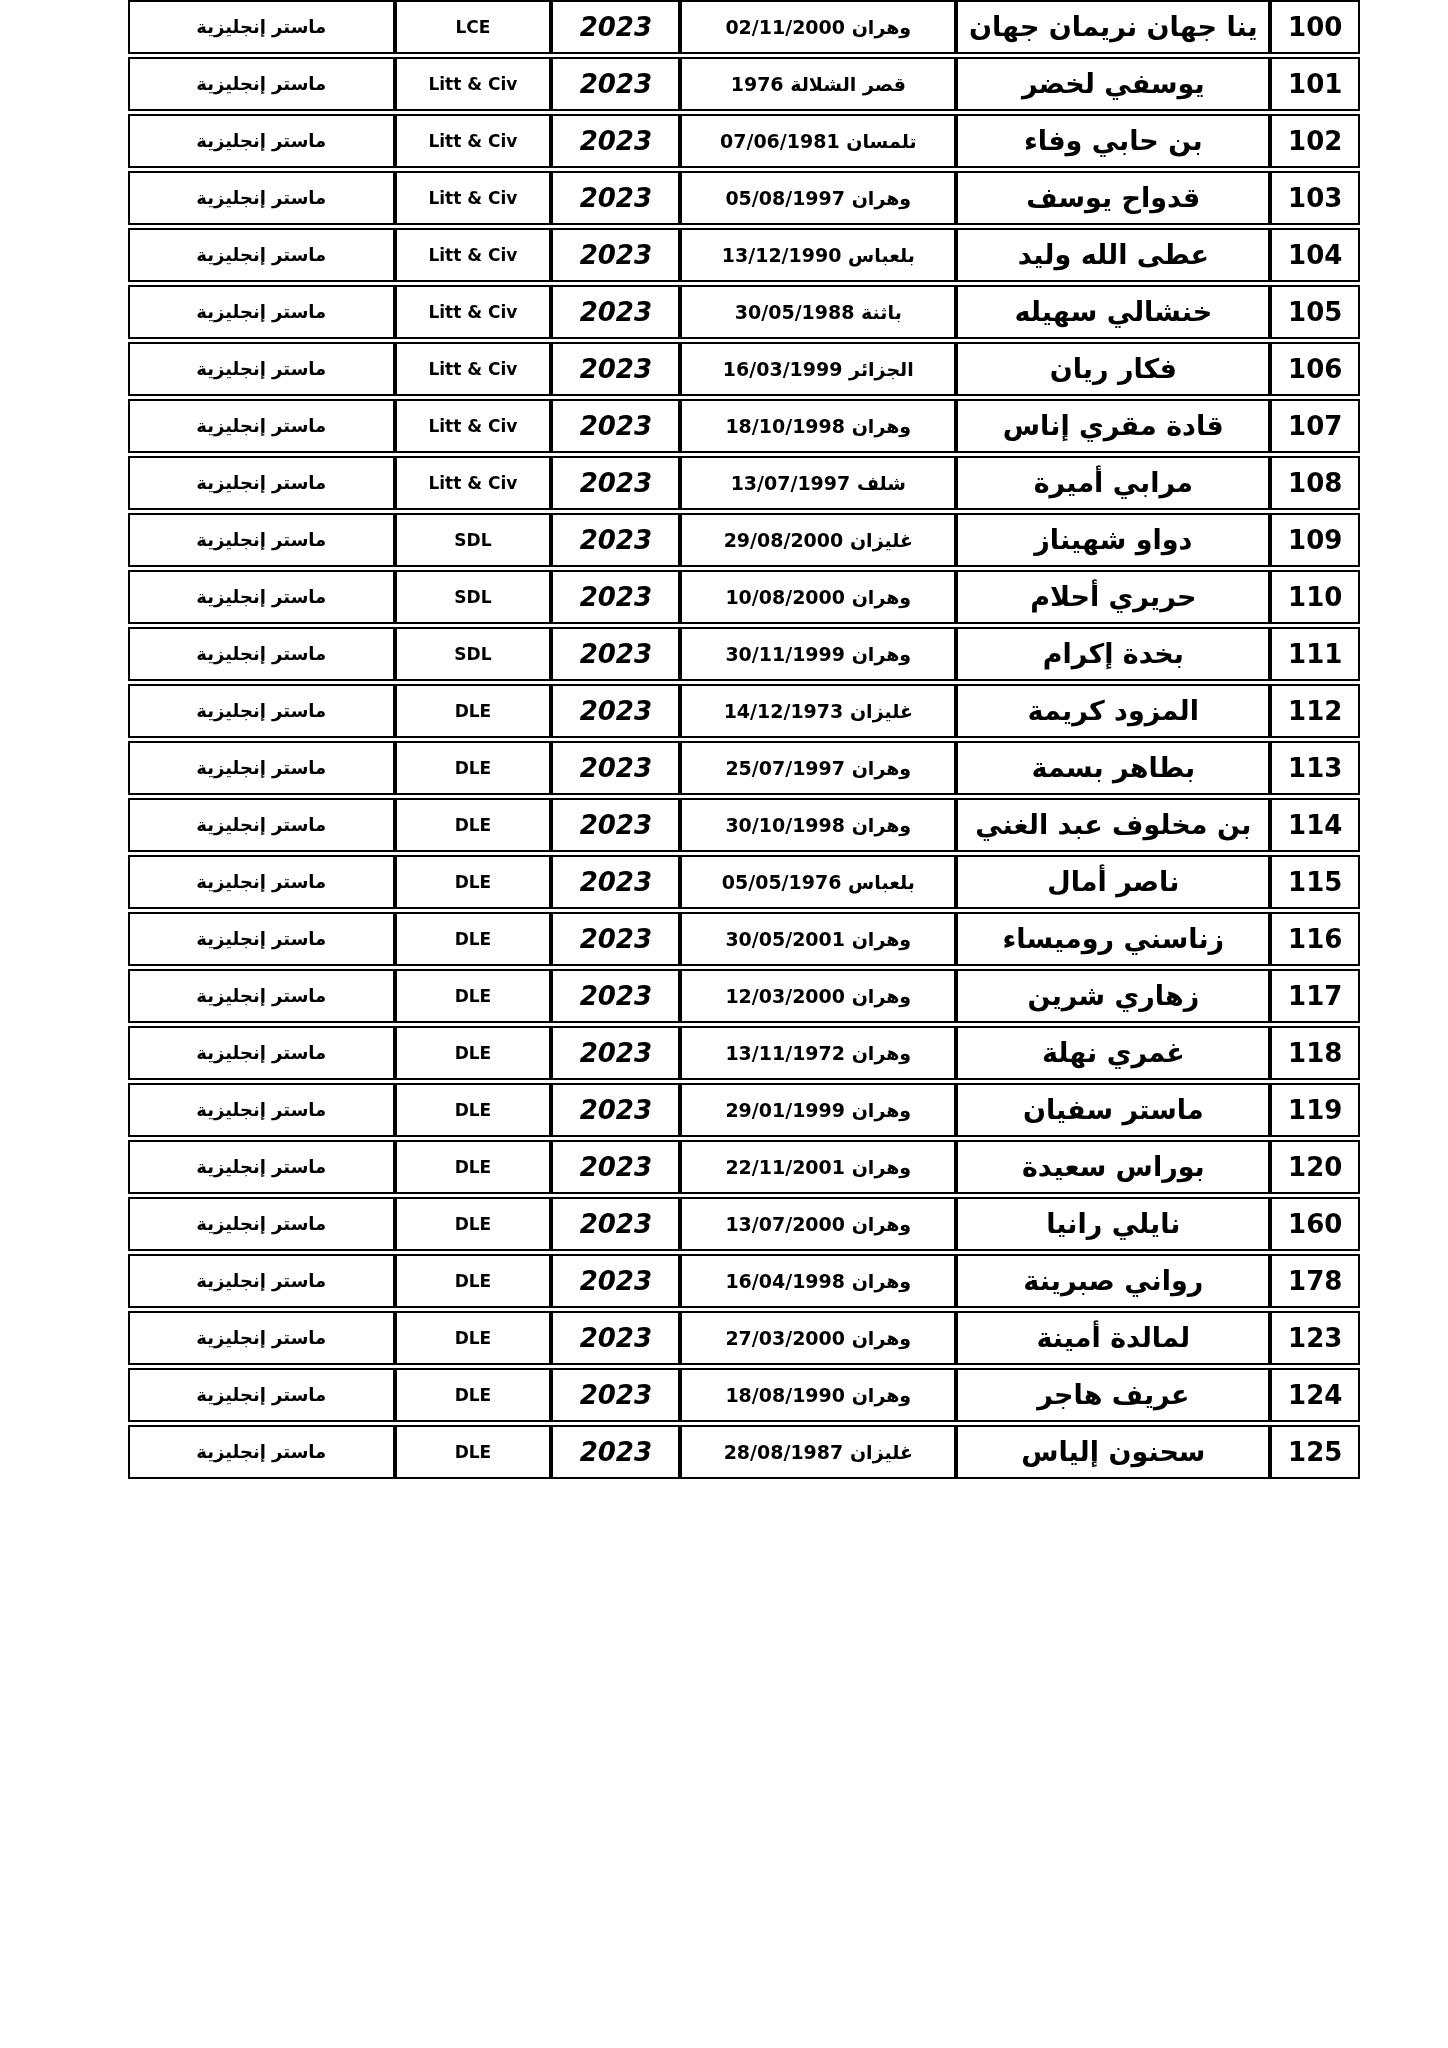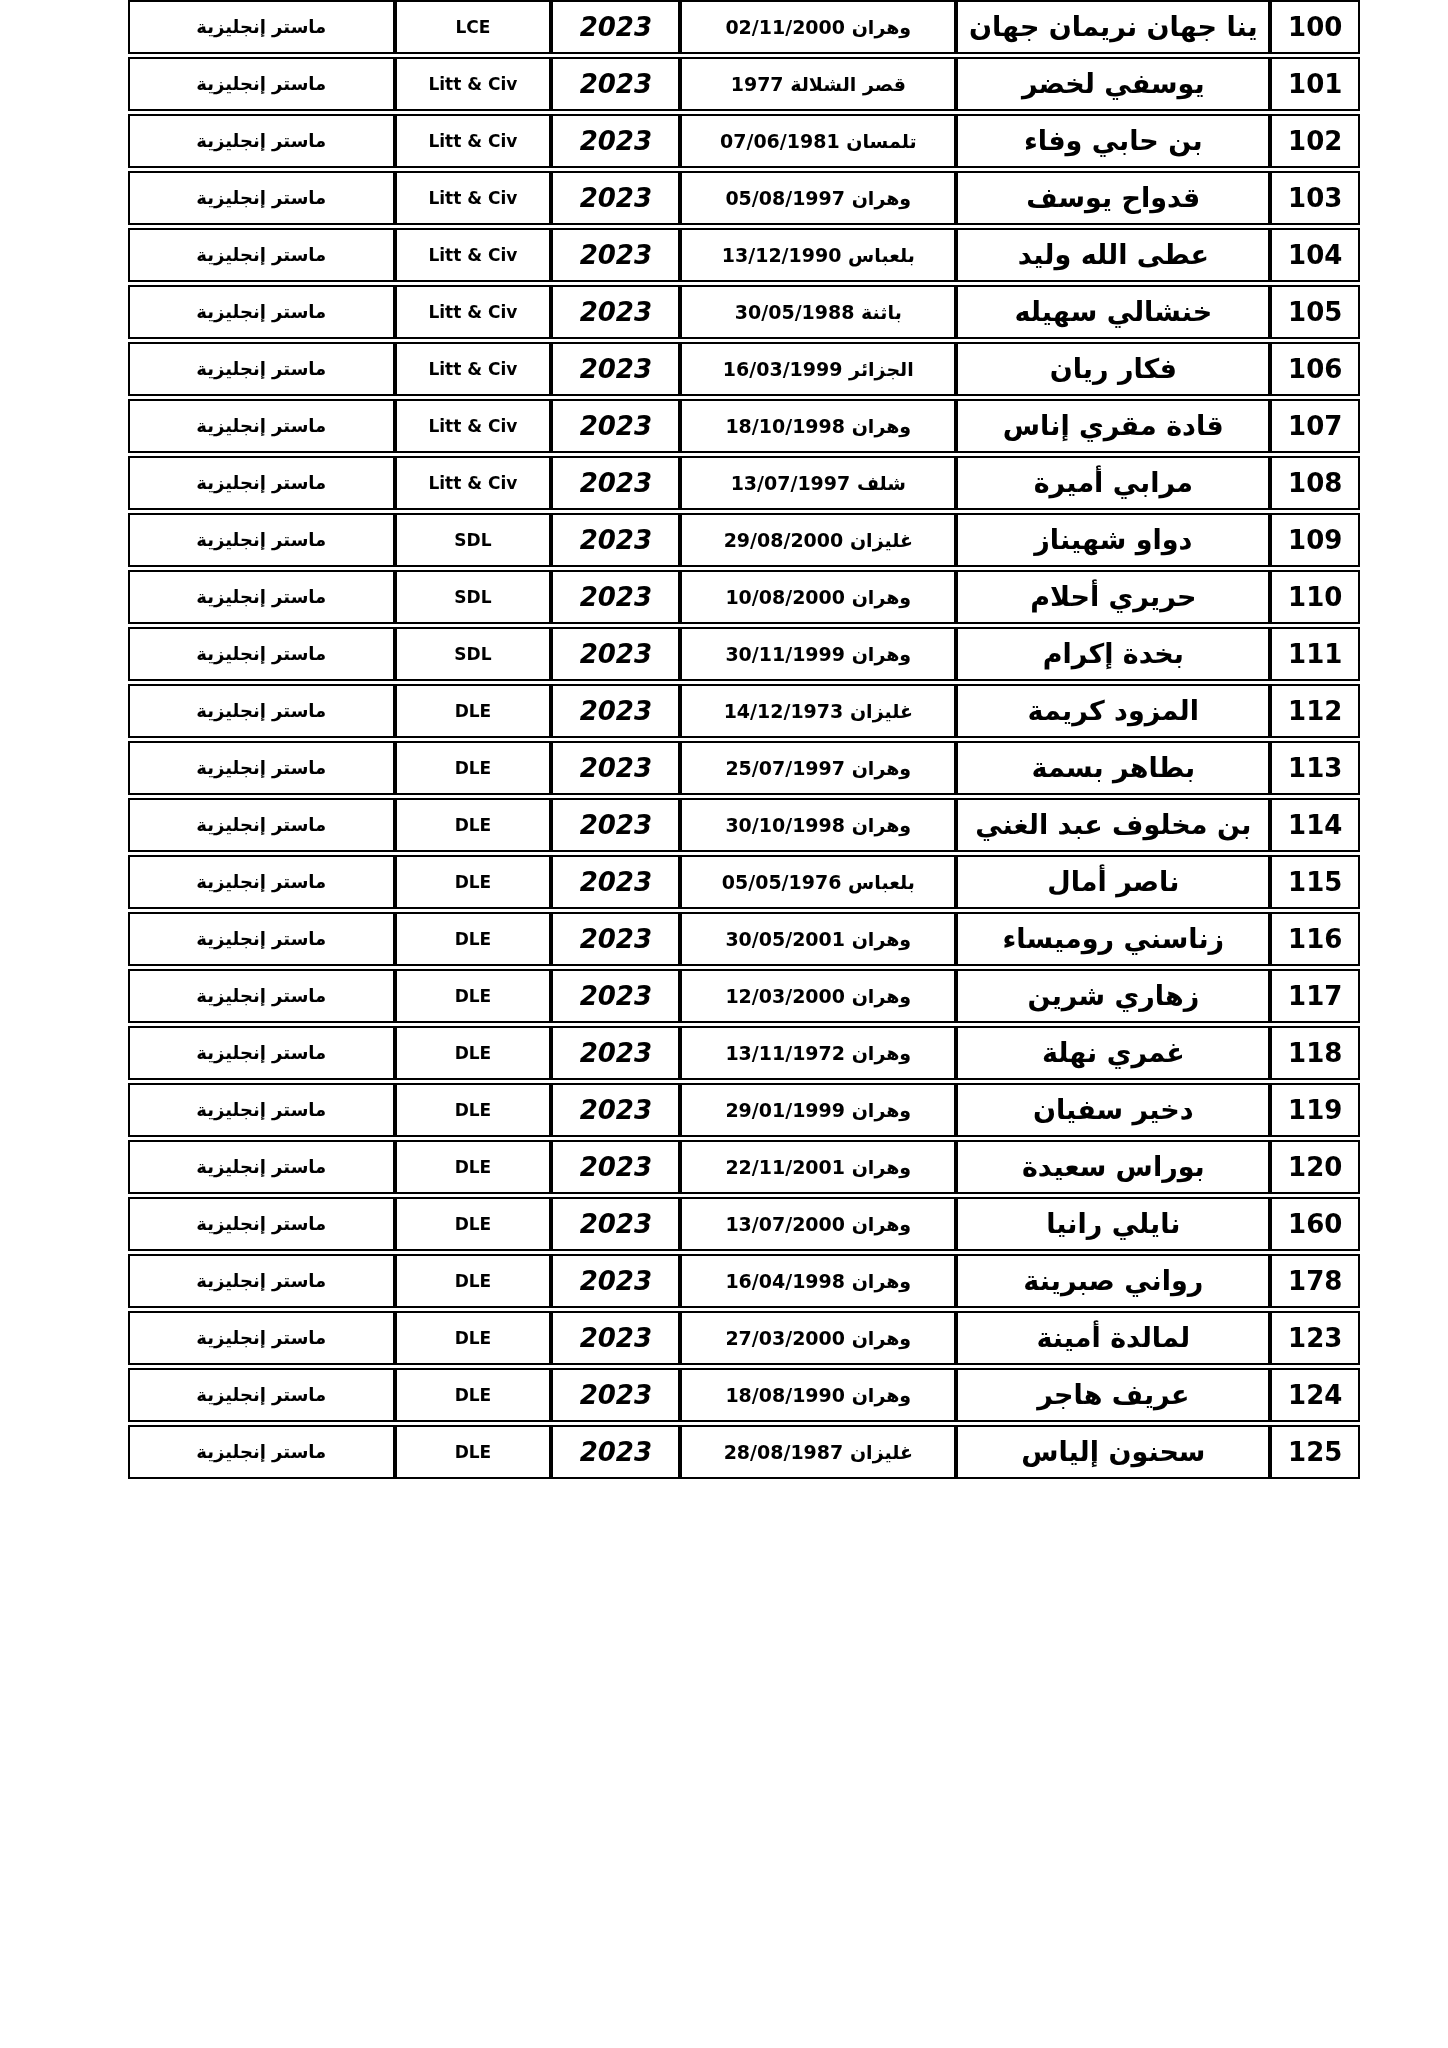--- a/index.html
+++ b/index.html
@@ -72,21 +72,21 @@
           <td class="col-number">100</td>
           <td class="col-name">ينا جهان نريمان جهان</td>
           <td class="col-birth">وهران 02/11/2000</td>
           <td class="col-year">2023</td>
           <td class="col-specialty">LCE</td>
           <td class="col-degree">ماستر إنجليزية</td>
         </tr>
         <tr>
           <td class="col-number">101</td>
           <td class="col-name">يوسفي لخضر</td>
-          <td class="col-birth">قصر الشلالة 1977</td>
+          <td class="col-birth">قصر الشلالة 1976</td>
           <td class="col-year">2023</td>
           <td class="col-specialty">Litt &amp; Civ</td>
           <td class="col-degree">ماستر إنجليزية</td>
         </tr>
         <tr>
           <td class="col-number">102</td>
           <td class="col-name">بن حابي وفاء</td>
           <td class="col-birth">تلمسان 07/06/1981</td>
           <td class="col-year">2023</td>
           <td class="col-specialty">Litt &amp; Civ</td>
@@ -215,21 +215,21 @@
         <tr>
           <td class="col-number">118</td>
           <td class="col-name">غمري نهلة</td>
           <td class="col-birth">وهران 13/11/1972</td>
           <td class="col-year">2023</td>
           <td class="col-specialty">DLE</td>
           <td class="col-degree">ماستر إنجليزية</td>
         </tr>
         <tr>
           <td class="col-number">119</td>
-          <td class="col-name">دخير سفيان</td>
+          <td class="col-name">ماستر سفيان</td>
           <td class="col-birth">وهران 29/01/1999</td>
           <td class="col-year">2023</td>
           <td class="col-specialty">DLE</td>
           <td class="col-degree">ماستر إنجليزية</td>
         </tr>
         <tr>
           <td class="col-number">120</td>
           <td class="col-name">بوراس سعيدة</td>
           <td class="col-birth">وهران 22/11/2001</td>
           <td class="col-year">2023</td>

